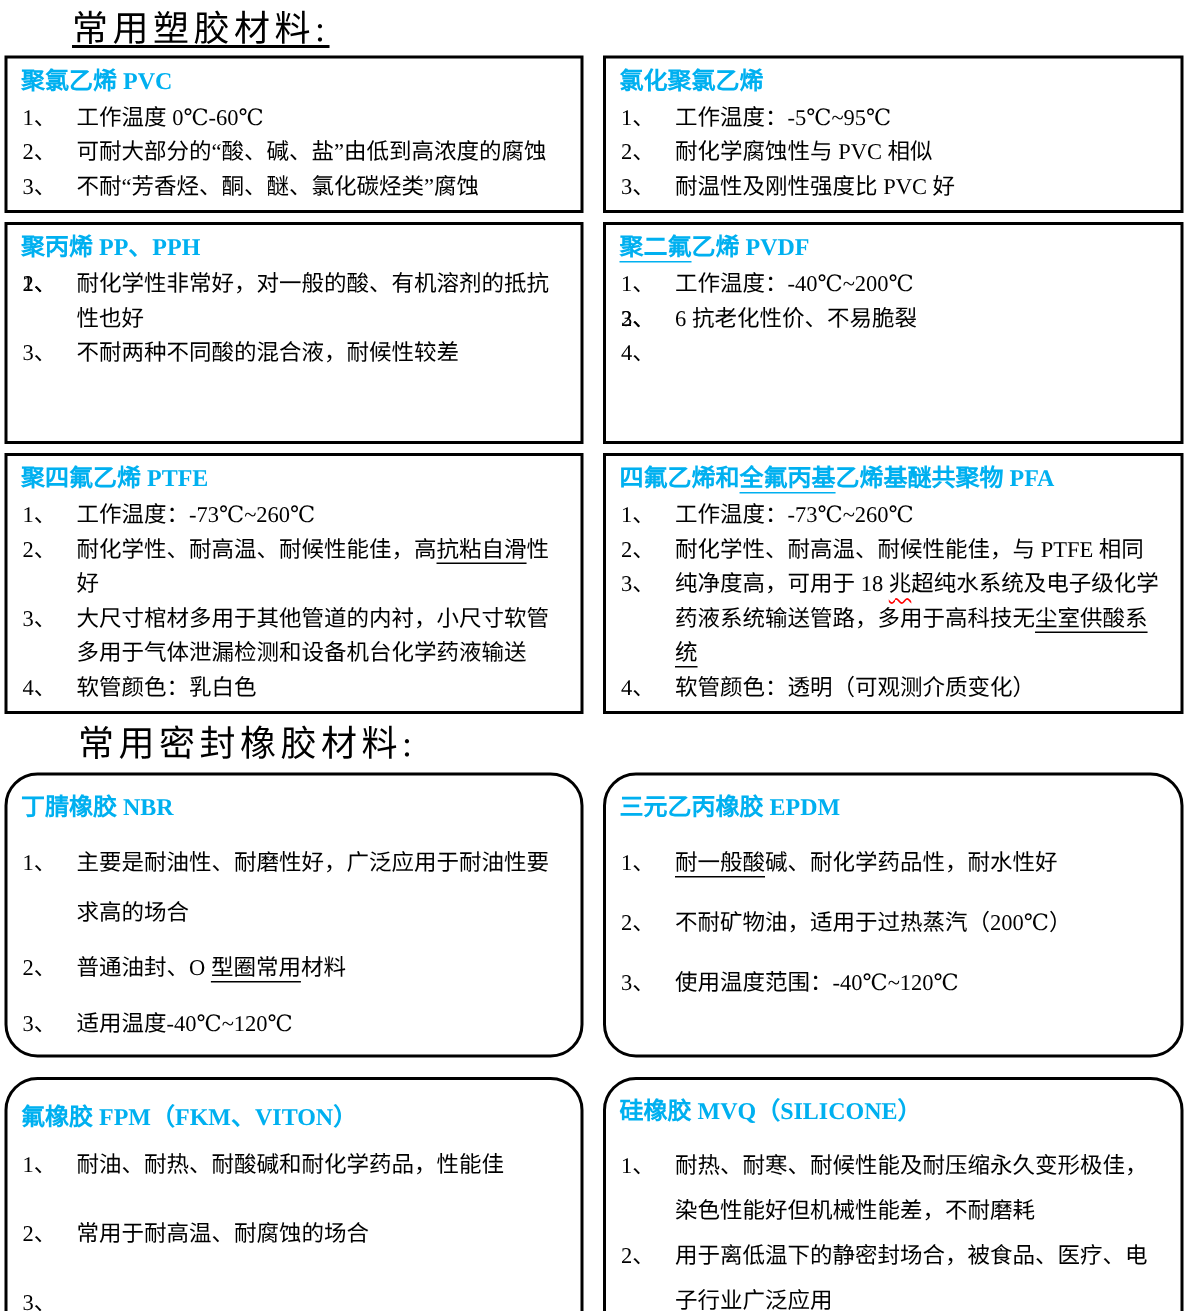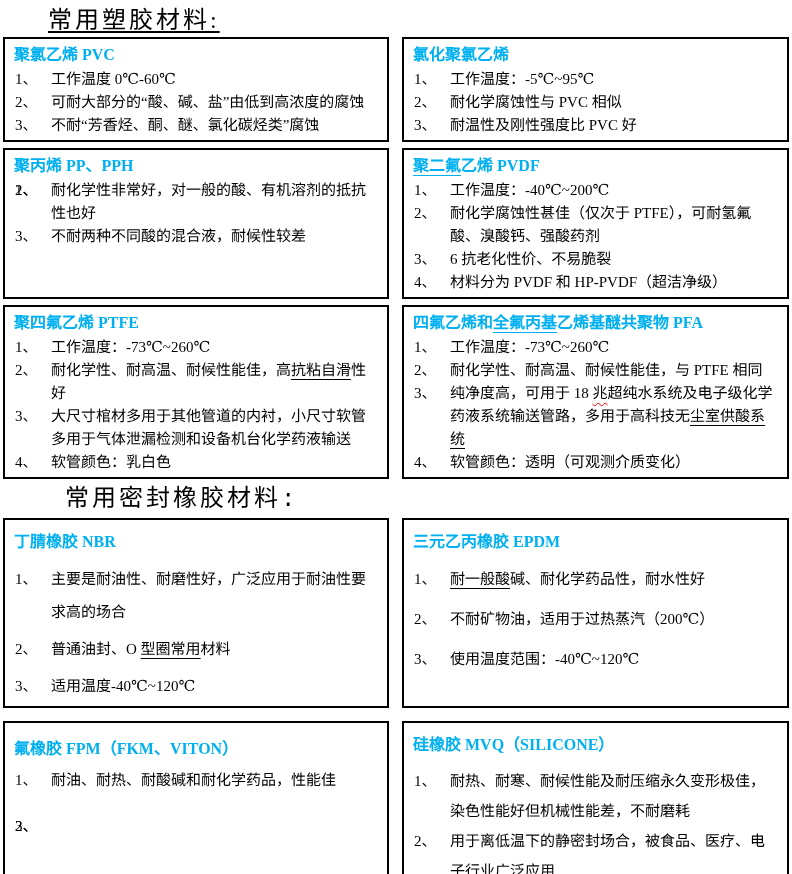--- a/index.html
+++ b/index.html
@@ -9,21 +9,21 @@
     font-family: "Liberation Serif", "DejaVu Serif", serif;
     color: #000;
   }
   .page { padding: 4px 2px 0 3px; }
 
   .section-title {
     font-size: 24px; line-height: 28px; letter-spacing: 3px;
     margin: 2px 0 3px 45px; font-weight: 400; color: #000000;
   }
   .section-title.underlined { text-decoration: underline; text-underline-offset: 3px; }
-  .section-title.t-rubbers { margin-left: 62px; margin-top: 7px; margin-bottom: 4px; font-family: Liberation Mono, monospace; }
+  .section-title.t-rubbers { margin-left: 49px; margin-top: 7px; margin-bottom: 4px; }
 
   .row {
     display: grid; grid-template-columns: 386px 387px;
     column-gap: 13px; margin-bottom: 6px;
   }
   .sec-rubbers .row { margin-bottom: 13px; }
   .row-plastics-0 { min-height: 99px; }
   .row-plastics-1 { min-height: 148px; }
   .row-plastics-2 { min-height: 151px; }
   .row-rubbers-0 { min-height: 187px; }
@@ -32,21 +32,21 @@
   .box { border: 2px solid #000; background: #fff; padding: 4px 9px 3px 9px; }
   .box-header {
     color: #00b0f0; font-weight: bold; font-size: 16px;
     line-height: 23px; margin-bottom: 2px;
   }
   .item-list { list-style: none; }
   .item-list li { position: relative; padding-left: 37px; font-size: 15px; line-height: 23px; }
   .item-num { position: absolute; left: 1px; top: 0; }
 
   
-  .s2 { padding-top: 10px; }
+  .s2 { padding-top: 10px; border-radius: 22px; }
   .s2 .box-header { margin-bottom: 10px; }
   .s2 .item-list li { line-height: 33px; }
   .box-nbr  .item-list li + li { margin-top: 4px; }
   .box-epdm .item-list li + li { margin-top: 7px; }
   .box-fpm  { padding-top: 14px; }
   .box-fpm  .box-header { margin-bottom: 4px; }
   .box-fpm  .item-list li + li { margin-top: 13px; }
   .box-mvq  .item-list li { line-height: 30px; }
 
   .sq-green {
@@ -92,23 +92,23 @@
             <ul class="item-list">
               <li><span class="item-num">1、</span></li>
               <li><span class="item-num">2、</span><span class="plain-text">耐化学性非常好，对一般的酸、有机溶剂的抵抗性也好</span></li>
               <li><span class="item-num">3、</span><span class="plain-text">不耐两种不同酸的混合液，耐候性较差</span></li>
             </ul>
           </div>
           <div class="box box-pvdf s1">
             <div class="box-header"><span class="sq-green">聚二氟</span><span class="plain-text">乙烯 PVDF</span></div>
             <ul class="item-list">
               <li><span class="item-num">1、</span><span class="plain-text">工作温度：-40℃~200℃</span></li>
-              <li><span class="item-num">2、</span><span class="plain-text">耐化学腐蚀性甚佳（仅次于 PTFE），可耐氢氟酸、溴酸钙、强酸药剂</span></li>
+              <li><span class="item-num">2、</span></li>
               <li><span class="item-num">3、</span><span class="plain-text">6 抗老化性价、不易脆裂</span></li>
-              <li><span class="item-num">4、</span><span class="plain-text">材料分为 PVDF 和 HP-PVDF（超洁净级）</span></li>
+              <li><span class="item-num">4、</span></li>
             </ul>
           </div>
         </div>
         <div class="row row-plastics-2">
           <div class="box box-ptfe s1">
             <div class="box-header"><span class="plain-text">聚四氟乙烯 PTFE</span></div>
             <ul class="item-list">
               <li><span class="item-num">1、</span><span class="plain-text">工作温度：-73℃~260℃</span></li>
               <li><span class="item-num">2、</span><span class="plain-text">耐化学性、耐高温、耐候性能佳，高</span><span class="sq-green">抗粘自滑</span><span class="plain-text">性好</span></li>
               <li><span class="item-num">3、</span><span class="plain-text">大尺寸棺材多用于其他管道的内衬，小尺寸软管多用于气体泄漏检测和设备机台化学药液输送</span></li>
@@ -144,21 +144,21 @@
               <li><span class="item-num">2、</span><span class="plain-text">不耐矿物油，适用于过热蒸汽（200℃）</span></li>
               <li><span class="item-num">3、</span><span class="plain-text">使用温度范围：-40℃~120℃</span></li>
             </ul>
           </div>
         </div>
         <div class="row row-rubbers-1">
           <div class="box box-fpm s2">
             <div class="box-header"><span class="plain-text">氟橡胶 FPM（FKM、VITON）</span></div>
             <ul class="item-list">
               <li><span class="item-num">1、</span><span class="plain-text">耐油、耐热、耐酸碱和耐化学药品，性能佳</span></li>
-              <li><span class="item-num">2、</span></li>
+              <li><span class="item-num">2、</span><span class="plain-text">常用于耐高温、耐腐蚀的场合</span></li>
               <li>
                 <span class="item-num">3、</span>
               </li>
             </ul>
           </div>
           <div class="box box-mvq s2">
             <div class="box-header"><span class="plain-text">硅橡胶 MVQ（SILICONE）</span></div>
             <ul class="item-list">
               <li><span class="item-num">1、</span><span class="plain-text">耐热、耐寒、耐候性能及耐压缩永久变形极佳，染色性能好但机械性能差，不耐磨耗</span></li>
               <li><span class="item-num">2、</span><span class="plain-text">用于离低温下的静密封场合，被食品、医疗、电子行业广泛应用</span></li>

